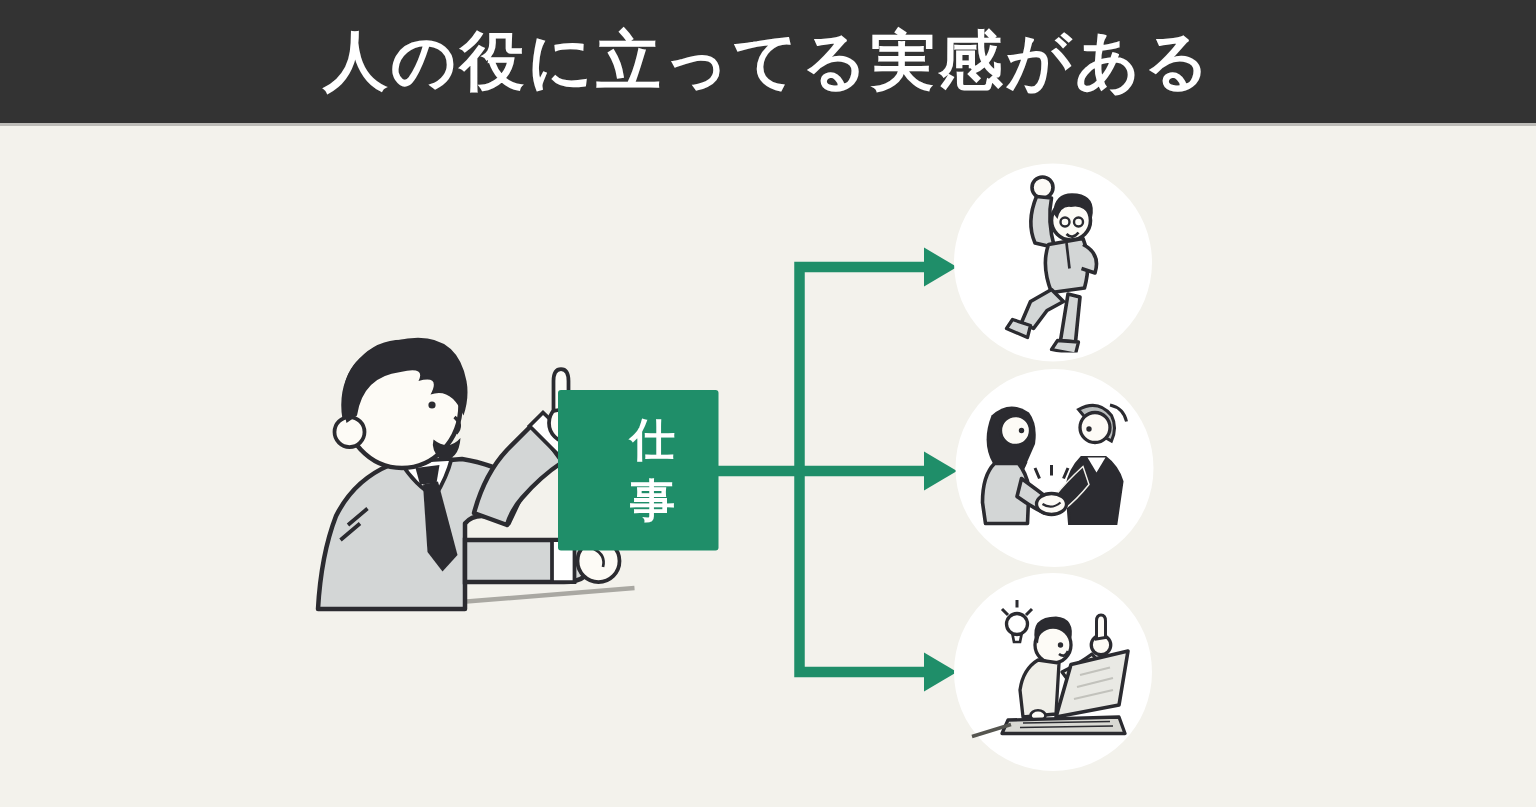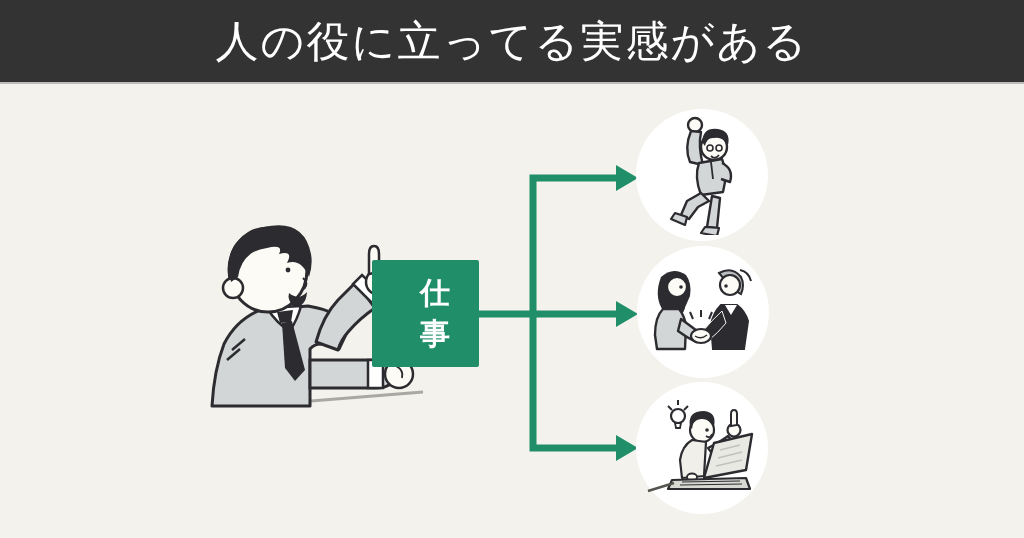--- a/index.html
+++ b/index.html
@@ -10,21 +10,21 @@
   *{margin:0;padding:0;box-sizing:border-box;}
   html,body{width:1024px;height:538px;overflow:hidden;}
   body{font-family:"Liberation Sans","DejaVu Sans",sans-serif;background:var(--page-bg);}
   .stage{position:relative;width:1024px;height:538px;background:var(--page-bg);}
   .banner{
     position:absolute;left:0;top:0;width:1024px;height:84px;
     background:var(--header-bg);border-bottom:2px solid #bdbcb8;
     display:flex;align-items:center;justify-content:center;
   }
   .banner h1{
-    color:var(--header-text);font-size:43px;font-weight:normal;letter-spacing:2px;line-height:1;
+    color:var(--header-text);font-size:43px;font-weight:bold;letter-spacing:2px;line-height:1;
   }
   .work-node{
     position:absolute;left:372px;top:260px;width:107px;height:107px;
     background:var(--accent);border-radius:2px;
     display:flex;align-items:center;justify-content:center;padding-left:48px;
   }
   .work-node span{color:var(--node-text);font-size:30px;font-weight:bold;letter-spacing:2px;}
   .connector{position:absolute;left:478px;top:158px;width:170px;height:312px;}
   .outcome{
     position:absolute;width:132px;height:132px;border-radius:50%;

